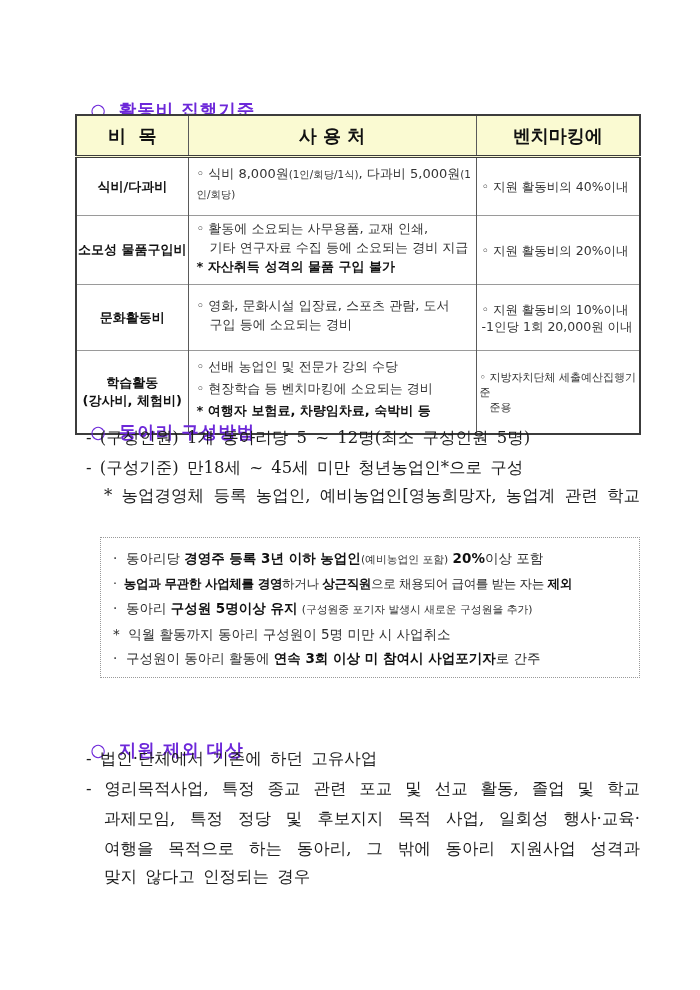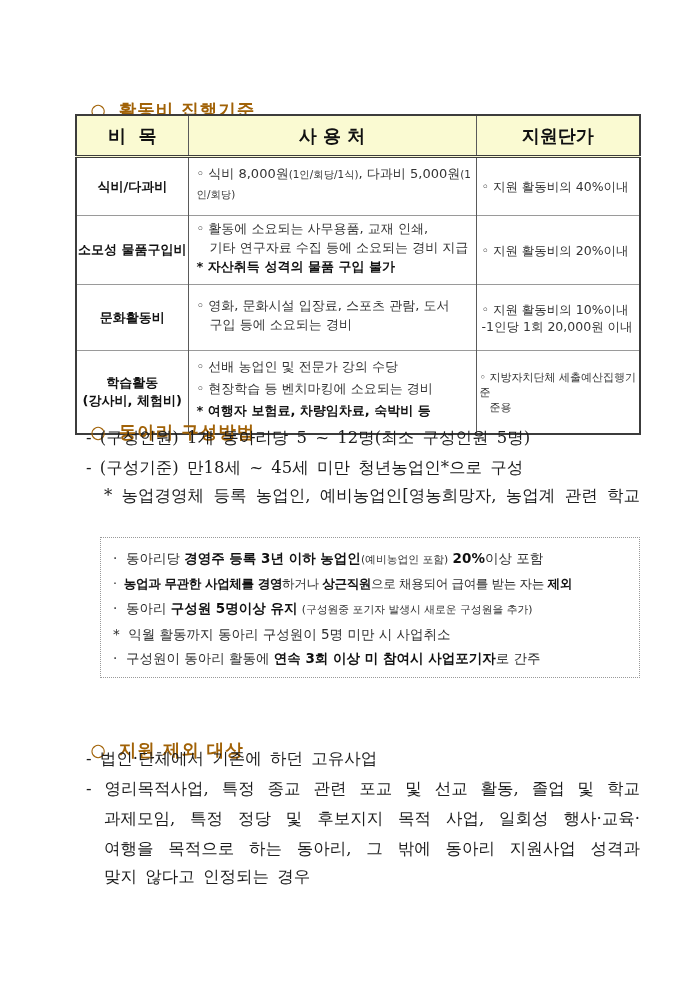--- a/index.html
+++ b/index.html
@@ -1,19 +1,19 @@
 <!DOCTYPE html>
 <html><head>
 <meta charset="utf-8">
 <style>
   html,body{margin:0;padding:0;background:#ffffff;}
   #page{position:relative;width:700px;height:990px;background:#ffffff;overflow:hidden;
         font-family:"DejaVu Serif",serif;color:#1c1c1c;}
 
-  .heading{position:absolute;font-size:17.5px;font-weight:bold;color:#a16207;
+  .heading{position:absolute;font-size:17.5px;font-weight:bold;color:#6d28d9;
            letter-spacing:1px;white-space:pre;}
   .heading .ring{margin-right:12px;}
 
   .bodyline{position:absolute;font-size:16.5px;color:#1c1c1c;word-spacing:3px;white-space:pre;}
   .jl{white-space:normal;text-align:justify;text-align-last:justify;word-spacing:normal;}
 
   
   table.expense{position:absolute;left:75px;top:114px;border-collapse:collapse;table-layout:fixed;
                 font-family:"DejaVu Sans",sans-serif;border:2px solid #3c3c3c;}
   table.expense th{background:#FAFAD2;font-size:18px;font-weight:bold;color:#111;height:37px;
@@ -55,21 +55,21 @@
   <table class="expense">
     <colgroup>
       <col style="width:105px">
         <col style="width:288px">
         <col style="width:164px">
     </colgroup>
     <thead>
       <tr>
         <th>비  목</th>
         <th>사 용 처</th>
-        <th>지원단가</th>
+        <th>벤치마킹에</th>
       </tr>
     </thead>
     <tbody>
         <tr>
           <td class="c-item">
             <div class="item-line">식비/다과비</div>
           </td>
           <td class="c-usage"><div class="usage-line"><span class="seg">◦ 식비 8,000원</span><span class="seg s">(1인/회당/1식)</span><span class="seg">, 다과비 5,000원</span><span class="seg s">(1인/회당)</span></div></td>
           <td class="c-rate"><div class="rate-line"><span class="seg">◦ 지원 활동비의 40%이내</span></div></td>
         </tr>

